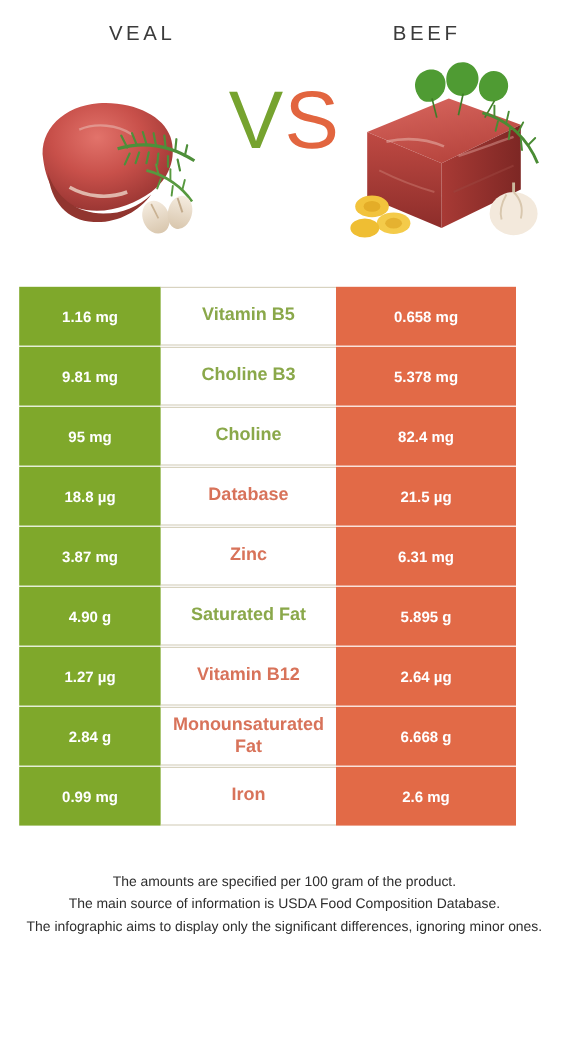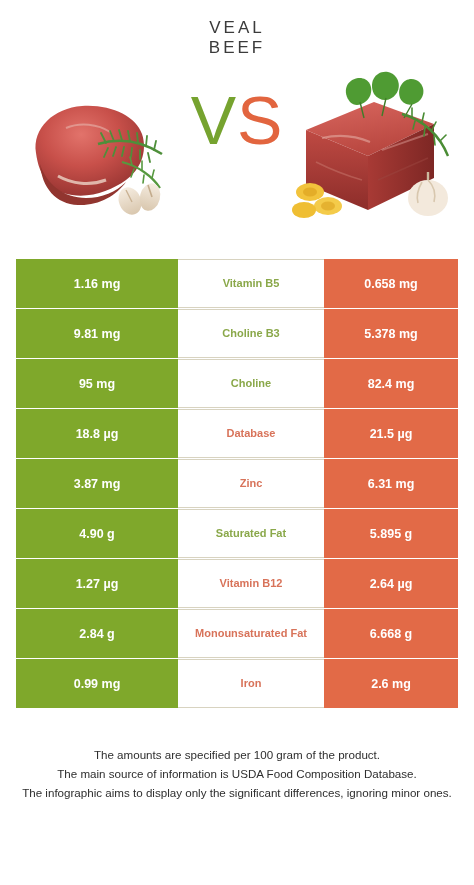--- a/index.html
+++ b/index.html
@@ -14,21 +14,20 @@
     font-family: "Liberation Sans", sans-serif;
     color: #333333;
     overflow: hidden;
     position: relative;
   }
 
   
   .header {
     display: flex;
     padding-top: 18px;
-    flex-direction: column;
   }
   .header-col {
     flex: 1;
     text-align: center;
   }
   .header-title {
     font-size: 17px;
     letter-spacing: 3px;
     color: #3b3b3b;
     font-weight: 400;
@@ -75,37 +74,37 @@
   }
   .cell {
     display: flex;
     align-items: center;
     justify-content: center;
     text-align: center;
     box-sizing: border-box;
     padding: 4px 6px;
   }
   .cell-left {
-    width: 162px;
+    width: 118px;
     background: #7fa82b;
     color: #ffffff;
     font-size: 12.5px;
     font-weight: bold;
   }
   .cell-mid {
     width: 146px;
     background: #ffffff;
     border-top: 1px solid #d8d3c0;
     border-bottom: 1px solid #d8d3c0;
-    font-size: 11px;
+    font-size: 15px;
     font-weight: bold;
     line-height: 1.25;
   }
   .cell-right {
-    width: 134px;
+    width: 150px;
     background: #e26a47;
     color: #ffffff;
     font-size: 12.5px;
     font-weight: bold;
   }
   .win-green { color: #8aa84a; }
   .win-red   { color: #d8735a; }
 
   
   .footer {

